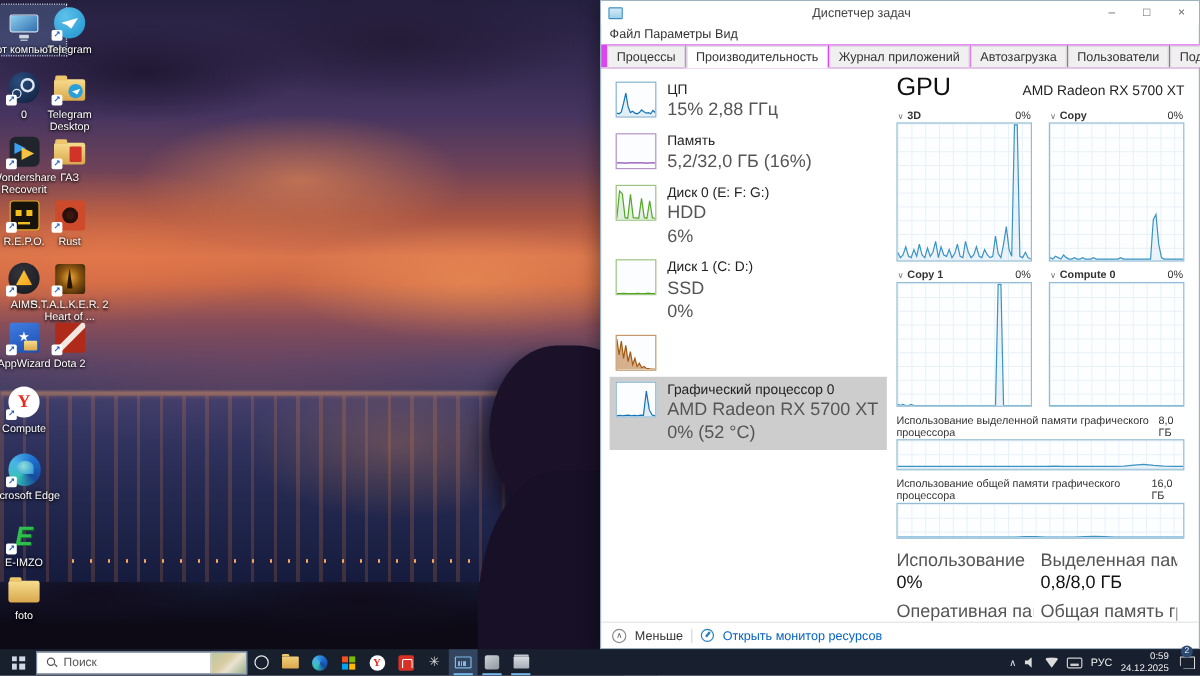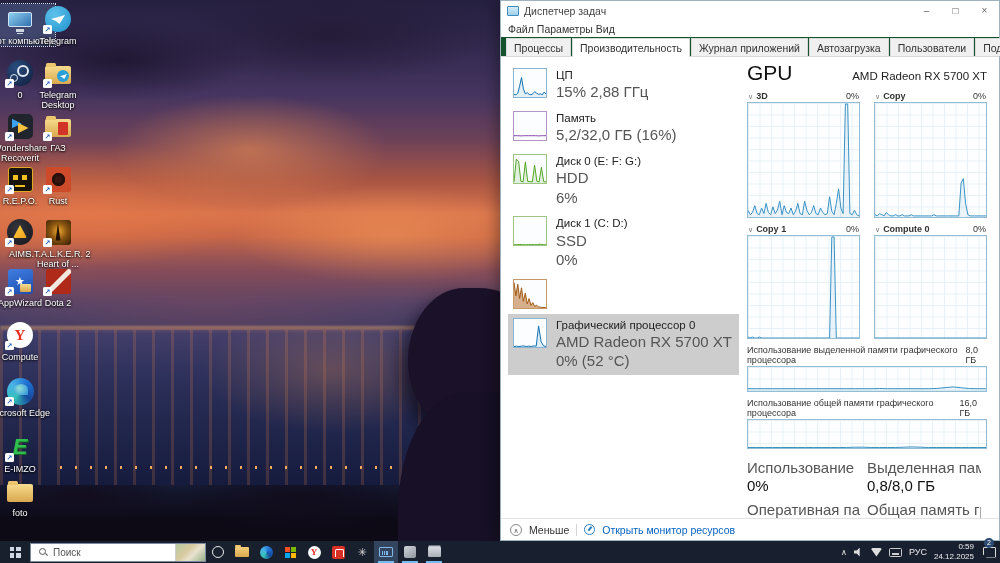--- a/index.html
+++ b/index.html
@@ -71,24 +71,24 @@
   .ic-yandex { width:26px; height:26px; background:#fff; display:flex; align-items:center; justify-content:center; color:#e82c1e; font-weight:bold; font-size:15px; font-family:"Liberation Serif","DejaVu Serif",serif; }
   .ic-edge { width:27px; height:27px; background:conic-gradient(from 220deg,#35c2b6,#49b3e8,#1e6fd0,#164a9e,#35c2b6); position:relative; }
   .ic-edge:after { content:""; position:absolute; left:7px; top:6px; width:14px; height:11px; background:radial-gradient(circle at 40% 40%, #8fe0d8, #2b8fd8); border-radius:50% 50% 0 50%; }
   .ic-eimzo { color:#2fbf4e; font-weight:800; font-size:22px; text-shadow:1px 1px 0 #156a2a; font-style:italic; }
   .star { color:#fff; font-size:11px; line-height:1; }
 
   
   .tm { position:absolute; left:500px; top:0; width:500px; height:541px; background:#fff; border:1px solid #9fb2c0; box-shadow:-3px 0 14px rgba(0,0,0,.35); display:flex; flex-direction:column; }
   .tm-title { height:20px; display:flex; align-items:center; padding-left:6px; background:#fff; flex:none; }
   .tm-appicon { width:12px; height:10px; border:1.5px solid #3a8fc0; border-radius:1px; position:relative; margin-right:5px; background:linear-gradient(180deg,#d6ecf7,#9fd0e8); }
-  .tm-title-text { font-size:10.5px; color:#444; flex:1; }
+  .tm-title-text { font-size:10.5px; color:#444; flex:1;text-align:center; }
   .capbtn { width:29px; height:20px; text-align:center; line-height:20px; font-size:10px; color:#666; }
   .tm-menu { height:16px; display:flex; align-items:center; gap:3px; padding-left:7px; font-size:10.5px; color:#333; flex:none; }
-  .tm-tabs { height:20px; display:flex; align-items:flex-end; padding-left:5px; background:#14532d; border-bottom:1px solid #d9d9d9; flex:none; }
+  .tm-tabs { height:20px; display:flex; align-items:flex-end; padding-left:5px; background:#d946ef; border-bottom:1px solid #d9d9d9; flex:none; }
   .tab { font-size:10.5px; color:#333; padding:2.5px 7px; background:#f0f0f0; border:1px solid #d9d9d9; border-bottom:none; margin-right:1px; white-space:nowrap; }
   .tab.active { background:#fff; position:relative; top:1px; padding-bottom:3.5px; }
   .tm-body { flex:1; display:flex; overflow:hidden; }
   .tm-foot { height:22px; flex:none; border-top:1px solid #e3e3e3; display:flex; align-items:center; padding-left:9px; font-size:10.5px; color:#333; gap:7px; }
   .foot-circ { width:12px; height:12px; border:1px solid #8a8a8a; border-radius:50%; font-size:7px; line-height:11px; text-align:center; color:#555; }
   .foot-sep { width:1px; height:12px; background:#d5d5d5; }
   .resmon-ic { width:11px; height:11px; border:1.5px solid #2a7fbf; border-radius:50%; position:relative; }
   .resmon-ic:after { content:""; position:absolute; left:4px; top:1px; width:1.5px; height:5px; background:#2a7fbf; transform:rotate(40deg); }
   .link { color:#0563c1; }
 

